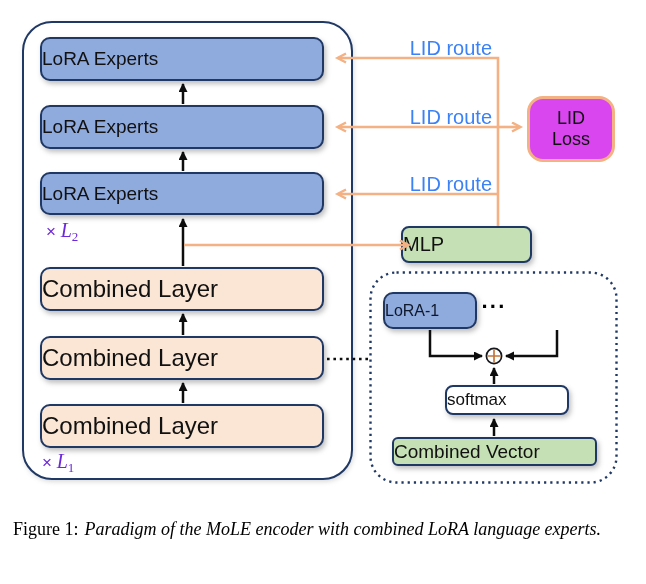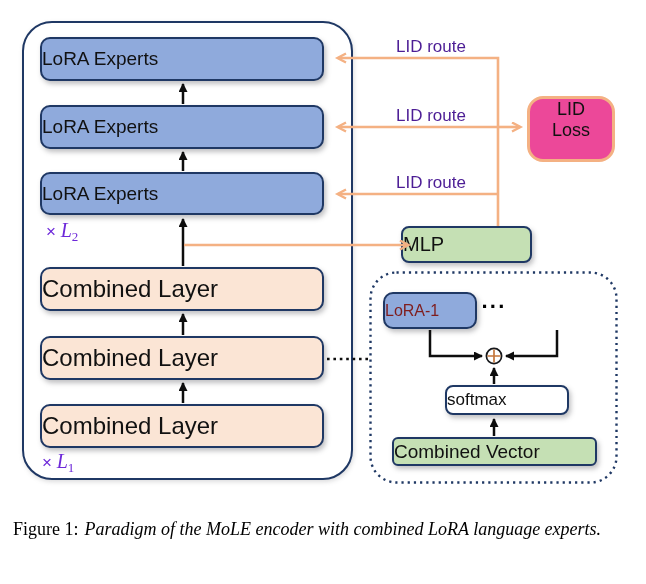--- a/index.html
+++ b/index.html
@@ -27,31 +27,31 @@
     background:#ffffff;z-index:0;
     box-shadow:1px 2px 4px rgba(120,120,125,0.25);
   }
   .blue{background:var(--expert-blue);border-radius:10px;font-size:19px;}
   .peach{background:var(--combined-peach);border-radius:10px;font-size:24px;}
   .stack{left:40px;width:284px;height:44px;}
   .mult{font-size:17px;color:#6d28d9;z-index:1;}
   .mult .var-letter{font-family:"Liberation Serif",serif;font-style:italic;font-size:20px;}
   .mult sub{font-family:"Liberation Serif",serif;font-size:13px;}
   .route-label{
-    width:96px;text-align:left;font-size:17px;color:#4c1d95;z-index:1;
+    width:96px;text-align:right;font-size:20px;color:#3b82f6;z-index:1;
   }
   .lid-loss{
     left:527px;top:96px;width:88px;height:66px;
-    display:flex;flex-direction:column;align-items:center;justify-content:flex-start;
-    border:3px solid var(--arrow-orange);border-radius:16px;background:#ec4899;
+    display:flex;flex-direction:column;align-items:center;justify-content:center;
+    border:3px solid var(--arrow-orange);border-radius:16px;background:#d946ef;
     font-size:18px;line-height:21px;z-index:1;
   }
   .mlp{left:401px;top:226px;width:131px;height:37px;background:var(--soft-green);border-radius:8px;font-size:20px;}
   .lora-small{width:94px;height:37px;background:var(--expert-blue);border-radius:10px;
-    color:#7f1d1d;font-size:16px;}
+    color:#0f172a;font-size:16px;}
   .ellipsis{left:479px;top:294px;width:30px;text-align:center;font-weight:bold;font-size:22px;letter-spacing:1px;color:#000;z-index:1;}
   .softmax{left:433px;top:385px;width:124px;height:30px;background:#ffffff;border-radius:8px;font-size:17px;margin-left:12px;}
   .learnable{left:392px;top:437px;width:205px;height:29px;background:var(--soft-green);border-radius:6px;font-size:19px;}
   .wires{position:absolute;left:0;top:0;z-index:2;pointer-events:none;}
   .wire-k{stroke:#0d0d0d;stroke-width:2.5;fill:none;}
   .wire-o{stroke:var(--arrow-orange);stroke-width:2.6;fill:none;}
   .wire-dot{stroke:#0d0d0d;stroke-width:2.6;fill:none;stroke-dasharray:2.6 3.8;}
   .inset-border{stroke:var(--border-navy);stroke-width:2.4;fill:none;stroke-dasharray:2.2 4;}
   .mk-black{fill:#0d0d0d;}
   .mk-orange{stroke:var(--arrow-orange);stroke-width:2.4;fill:none;}

